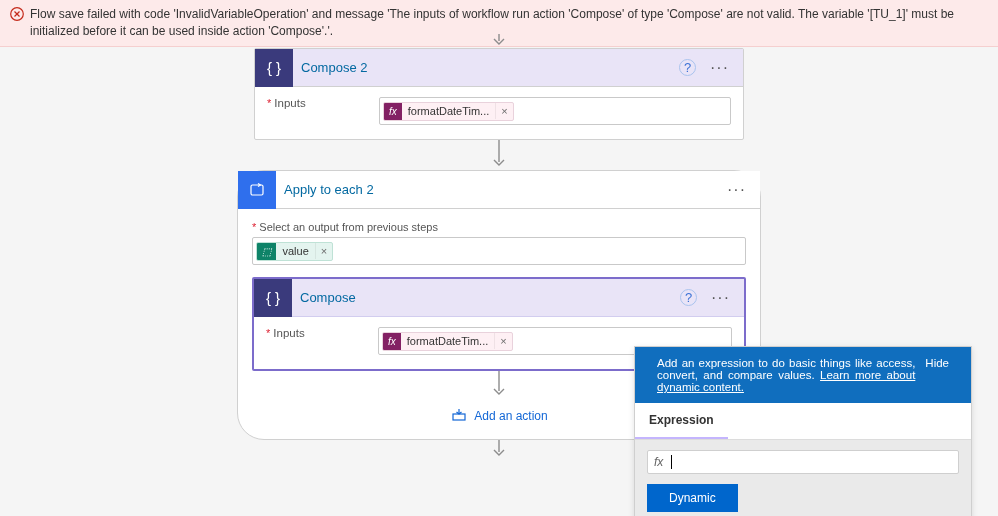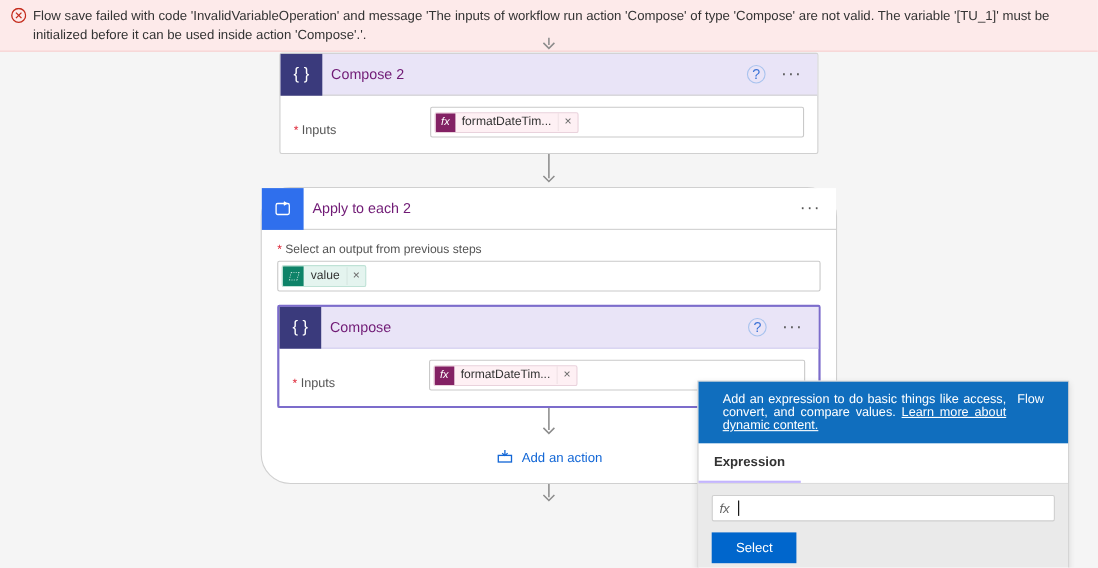--- a/index.html
+++ b/index.html
@@ -8,25 +8,25 @@
   .error-banner svg { flex-shrink: 0; margin-top: 1px; }
   .canvas { position: absolute; top: 34px; left: 0; right: 0; bottom: 0; }
   .connector { display: flex; justify-content: center; }
   .connector svg { display: block; }
   .card { background: #fff; border: 1px solid #d0d0d0; border-radius: 2px; margin: 0 auto; }
   .card-header { display: flex; align-items: center; padding: 0 8px 0 0; height: 38px; background: #e9e4f7; border-bottom: 1px solid #d0d0d0; gap: 8px; }
   .card-header.loop { background: #fff; }
   .icon-tile { width: 38px; height: 38px; display: flex; align-items: center; justify-content: center; color: #fff; font-size: 15px; }
   .icon-tile.purple { background: #3a3a7c; }
   .icon-tile.blue { background: #2f6fed; }
-  .card-title { flex: 1; font-size: 13px; color: #701a75; }
+  .card-title { flex: 1; font-size: 13px; color: #0369a1; }
   .help { color: #3c72d6; font-size: 13px; border: 1px solid #a9c3ee; border-radius: 50%; width: 17px; height: 17px; display: flex; align-items: center; justify-content: center; font-weight: 400; }
   .dots { font-size: 16px; color: #555; padding: 0 6px; letter-spacing: 1px; cursor: pointer; }
   .card-body { padding: 10px 12px 14px 12px; }
-  .row { display: flex; align-items: flex-end; gap: 24px; }
+  .row { display: flex; align-items: flex-start; gap: 12px; }
   .row-label { width: 100px; font-size: 11.5px; color: #555; white-space: nowrap; }
   .row-label::before { content: "* "; color: #d23; font-size: 11px; }
   .token-box { flex: 1; border: 1px solid #c9c9c9; border-radius: 2px; padding: 3px; display: flex; align-items: center; min-height: 28px; gap:3px; flex-wrap:wrap;}
   .token { display: inline-flex; align-items: center; background: #fef0f4; border: 1px solid #e9d2dc; border-radius: 2px; font-size: 11px; color: #333; overflow: hidden; }
   .token.green { background: #e4f4ef; border-color: #bfe2d6; }
   .token .tk-ico { background: #832164; color: #fff; padding: 3px 5px; font-style: italic; font-size: 10px; }
   .token.green .tk-ico { background: #0e8368; }
   .token .tk-txt { padding: 2px 6px; }
   .token .tk-close { padding: 2px 5px; color: #6b6b6b; cursor: pointer; border-left: 1px solid rgba(0,0,0,0.06); }
   .section-label { font-size: 11px; color: #555; margin-bottom: 4px; }
@@ -166,25 +166,25 @@
       </svg>
   </div>
 </div>
 
 <div class="popup">
   <div class="popup-top">
     <div style="flex:1; text-align:justify;">
       <span>Add an expression to do basic things like access, convert, and compare values. </span>
       <a href="#">Learn more about dynamic content.</a>
     </div>
-    <div class="hide">Flow</div>
+    <div class="hide">Hide</div>
   </div>
   <div class="popup-tabs">
     <div class="active">Expression</div>
   </div>
   <div class="popup-expr">
     <div class="expr-row">
       <span class="fx">fx</span>
       <span class="cursor"></span>
     </div>
-    <button class="btn-update">Select</button>
+    <button class="btn-update">Dynamic</button>
   </div>
 </div>
 
 </body></html>

